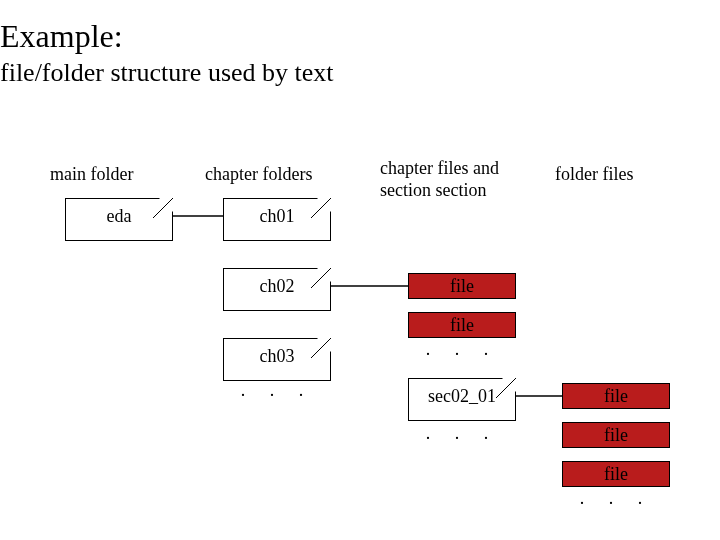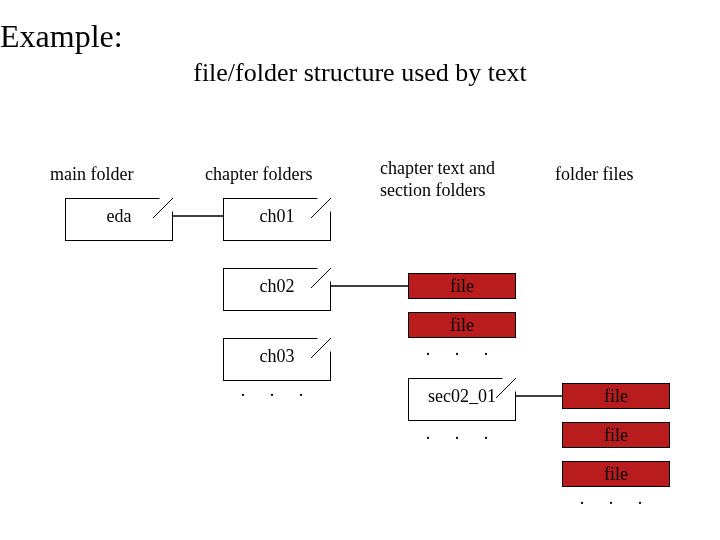--- a/index.html
+++ b/index.html
@@ -1,38 +1,38 @@
 <!DOCTYPE html>
 <html><head>
 <meta charset="utf-8">
 <style>
   html,body{margin:0;padding:0;width:720px;height:540px;background:#fff;font-family:"Times New Roman",Times,serif;color:#000}
   .stage{position:relative;width:720px;height:540px}
   .title{position:absolute;left:0;right:0;top:18px;text-align:left;font-size:32px}
-  .subtitle{position:absolute;left:0;right:0;top:58px;text-align:center;font-size:26px}
+  .subtitle{position:absolute;left:0;right:0;top:58px;text-align:left;font-size:26px}
   .hdr{position:absolute;font-size:18px;text-align:left;line-height:1.2}
   .folder{position:absolute;width:108px;height:43px;border:1.5px solid #000;box-sizing:border-box;text-align:center;font-size:18px;line-height:34px;background:#fff}
   .folder::before{content:"";position:absolute;right:-1px;top:-1px;width:0;height:0;border-top:14px solid #fff;border-left:14px solid transparent}
   .folder::after{content:"";position:absolute;right:-1px;top:-1px;width:20px;height:20px;background:linear-gradient(135deg,transparent 48%,#000 48%,#000 52%,transparent 52%)}
   .filebox{position:absolute;width:108px;height:26px;border:1.5px solid #000;box-sizing:border-box;text-align:center;font-size:18px;line-height:24px;background:#b91c1c}
   .ell{position:absolute;font-size:18px;letter-spacing:10px;text-align:center;width:108px}
   svg.wires{position:absolute;left:0;top:0;width:720px;height:540px;pointer-events:none}
   svg.wires line{stroke:#000;stroke-width:1.5}
 </style>
 </head>
 <body>
 
 <div class="stage">
 
   <div class="title">Example:</div>
   <div class="subtitle">file/folder structure used by text</div>
 
   <div class="hdr" style="left:50px;top:164px;width:130px">main folder</div>
   <div class="hdr" style="left:205px;top:164px;width:140px">chapter folders</div>
-  <div class="hdr" style="left:380px;top:158px;width:160px">chapter text and section folders</div>
+  <div class="hdr" style="left:380px;top:158px;width:160px">chapter files and section section</div>
   <div class="hdr" style="left:555px;top:164px;width:130px">folder files</div>
 
   <div class="folder" style="left:65px;top:198px">eda</div>
 
   <div class="folder" style="left:223px;top:198px">ch01</div>
   <div class="folder" style="left:223px;top:268px">ch02</div>
   <div class="folder" style="left:223px;top:338px">ch03</div>
   <div class="ell" style="left:223px;top:380px">. . .</div>
 
   <div class="filebox" style="left:408px;top:273px">file</div>

